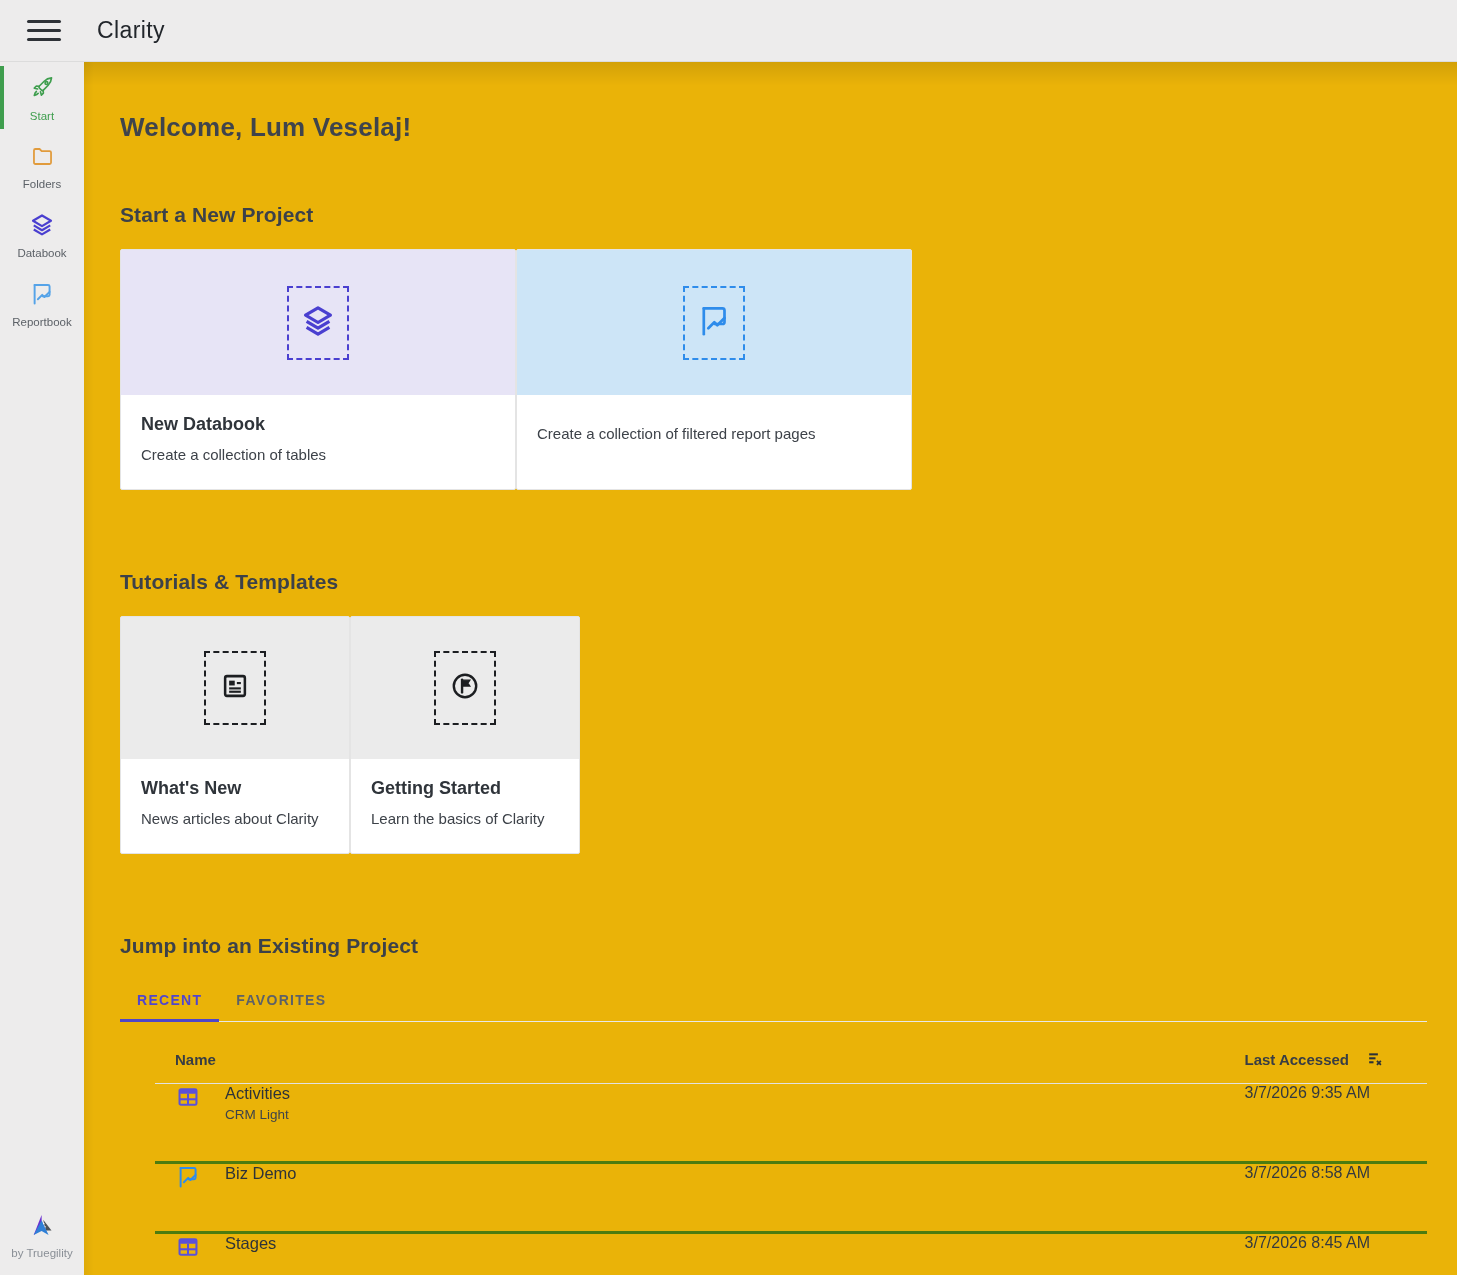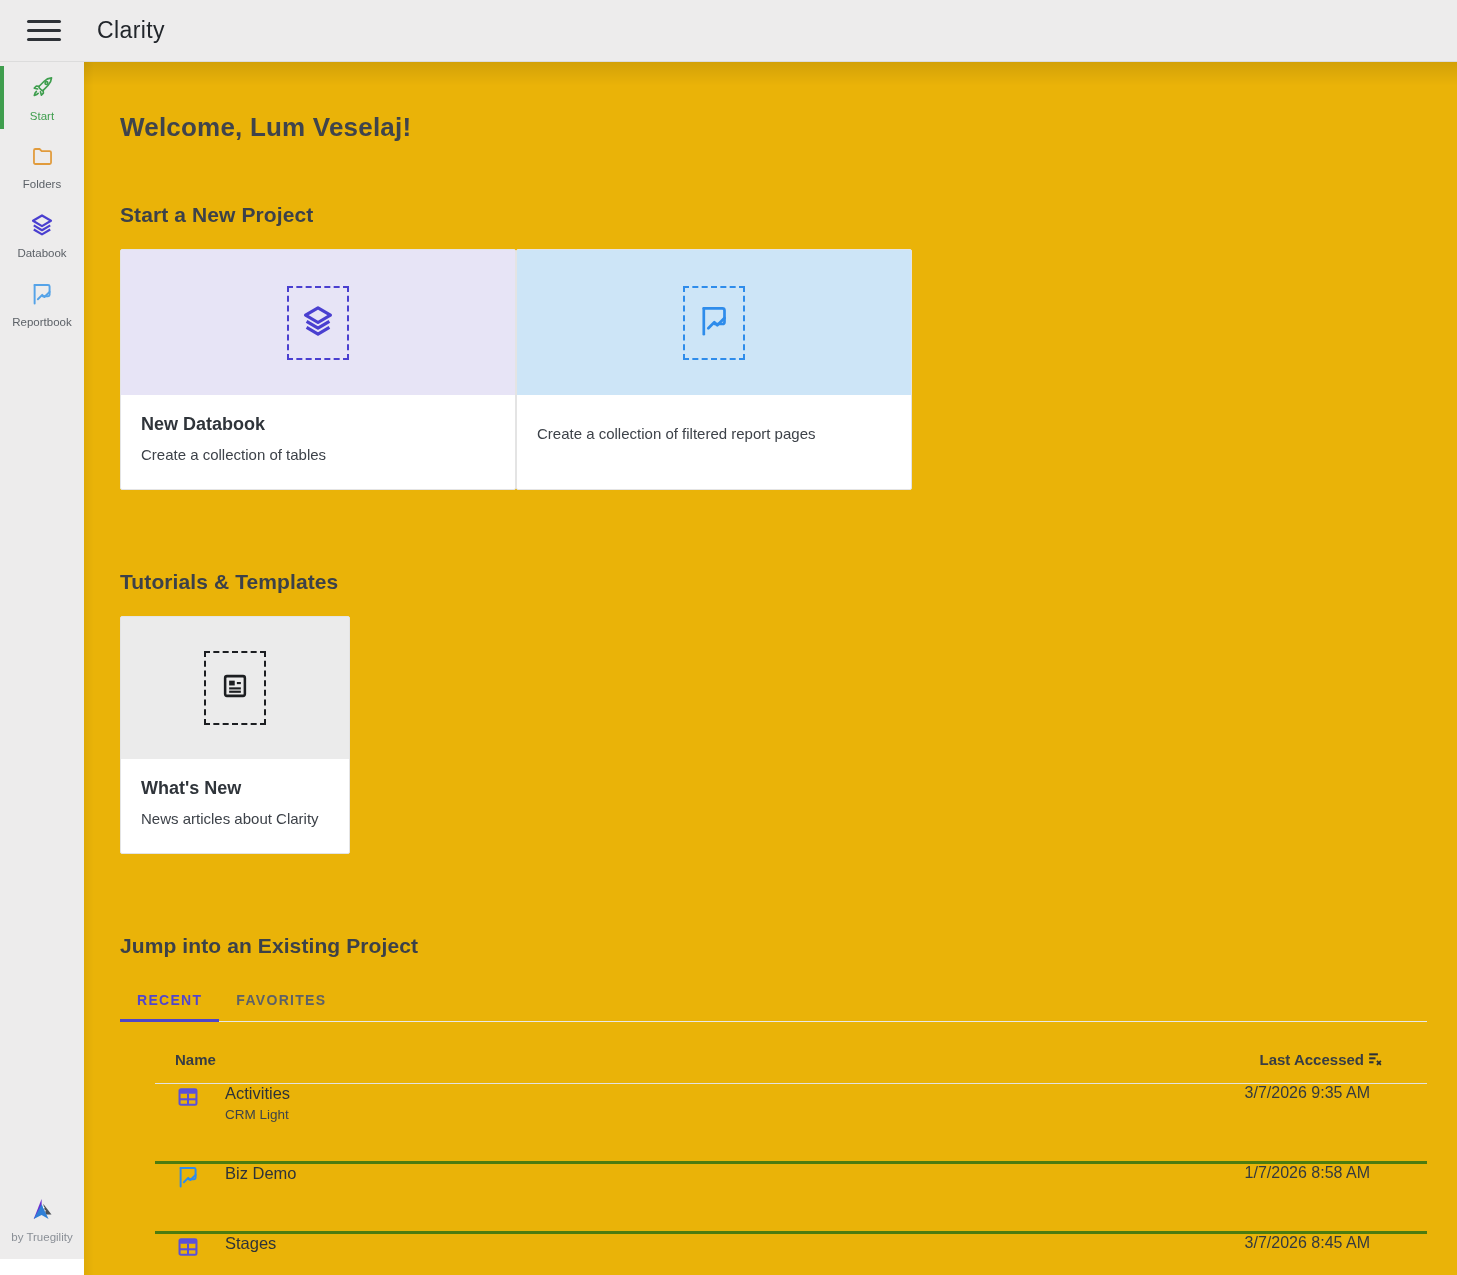--- a/index.html
+++ b/index.html
@@ -8,21 +8,21 @@
 
   
   .appbar { position:fixed; top:0; left:0; width:1457px; height:62px; background:#edecec;
             display:flex; align-items:center; z-index:20; border-bottom:1px solid #dcdcdc; }
   .hamburger { margin-left:27px; width:34px; height:22px; background:none; border:none;
                display:flex; flex-direction:column; justify-content:space-between; cursor:pointer; }
   .hamburger span { display:block; height:3.4px; background:#2e3237; border-radius:2px; }
   .app-title { margin-left:36px; font-size:23px; font-weight:500; color:#22262b; letter-spacing:.4px; }
 
   
-  .sidebar { position:fixed; top:62px; left:0; bottom:16px; width:84px; background:#edecec;
+  .sidebar { position:fixed; top:62px; left:0; bottom:0; width:84px; background:#edecec;
              display:flex; flex-direction:column; z-index:15; }
   .nav-item { position:relative; display:flex; flex-direction:column; align-items:center;
               padding:11px 0 9px; margin-top:2px; cursor:pointer; }
   .nav-item .lbl { margin-top:5px; font-size:11.5px; color:#5c6167; }
   .nav-item.active::before { content:""; position:absolute; left:0; top:2px; bottom:2px; width:4px; background:#3f9e4e; }
   .nav-item.active .lbl { color:#3f9e4e; }
   .sidebar-footer { margin-top:auto; display:flex; flex-direction:column; align-items:center; padding-bottom:16px; }
   .brand-label { font-size:11.5px; color:#8a8f96; margin-top:3px; }
 
   
@@ -60,21 +60,21 @@
   .tab { padding:14px 17px 13px; font-size:14px; font-weight:600; letter-spacing:1.3px;
          color:#5d6167; position:relative; cursor:pointer; background:none; border:none;
          font-family:"Liberation Sans",sans-serif; }
   .tab.active { color:#5146cc; }
   .tab.active::after { content:""; position:absolute; left:0; right:0; bottom:-1px; height:3px; background:#4f46c8; }
 
   
   .table-wrap { margin-left:35px; }
   .thead { display:flex; align-items:center; padding:28px 20px 14px 20px; border-bottom:1px solid #e2e2e2; }
   .th-name { flex:1; font-size:15px; font-weight:600; color:#383d44; }
-  .th-last { font-size:15px; font-weight:600; color:#383d44; display:flex; align-items:center; gap:2px; padding-right:22px; }
+  .th-last { font-size:15px; font-weight:600; color:#383d44; display:flex; align-items:center; gap:17px; padding-right:22px; }
   .filter-btn { background:none; border:none; cursor:pointer; display:flex; align-items:center; }
   .trow { display:flex; align-items:flex-start; padding-left:20px; height:70px;
           border-bottom:3px solid #4d7c0f; cursor:pointer;gap:10px; }
   .trow.two-line { height:80px; }
   .icon-cell { width:40px; display:flex; align-items:center; }
   .row-name { font-size:16.5px; color:#2e3338; }
   .row-sub { font-size:13.5px; color:#3e434a; margin-top:4px; }
   .row-date { margin-left:auto; font-size:16px; color:#34393f; padding-right:57px; }
 </style>
 </head>
@@ -210,20 +210,37 @@
             </svg>
           </span>
         </div>
       </div>
       <div class="card-body">
         <div class="card-title">What's New</div>
         <div class="card-sub">News articles about Clarity</div>
       </div>
     </div>
 
+    <div class="card tutorial">
+      <div class="card-img">
+        <div class="dotted-box dark">
+          <span>
+            <svg width="32" height="32" viewBox="0 0 24 24" fill="none" stroke="#1c1e21" stroke-width="1.8" stroke-linecap="round">
+              <circle cx="12" cy="12" r="8.4"></circle>
+              <path d="M9.8 16.8 V7.2"></path>
+              <path d="M9.8 7.6 H15.6 L14.1 9.8 L15.6 12 H9.8 Z" fill="#1c1e21" stroke-width="1"></path>
+            </svg>
+          </span>
+        </div>
+      </div>
+      <div class="card-body">
+        <div class="card-title">Getting Started</div>
+        <div class="card-sub">Learn the basics of Clarity</div>
+      </div>
+    </div>
   </div>
 
   <h2 class="section-heading sec-exist">Jump into an Existing Project</h2>
 
   <div class="tabs-wrap">
     <button class="tab active">RECENT</button>
     <button class="tab">FAVORITES</button>
   </div>
 
   <div class="table-wrap">
@@ -266,21 +283,21 @@
           <svg width="26" height="26" viewBox="0 0 24 24" fill="none" stroke="#2e8ceb" stroke-width="1.8" stroke-linecap="round" stroke-linejoin="round">
             <path d="M5.2 20.8 V3.6"></path>
             <path d="M5.2 3.6 H17.6 C18.4 3.6 19 4.2 19 5 V12.6 C19 13.4 18.4 14 17.6 14 H12.4"></path>
             <path d="M8.2 16.8 L12.2 12.8 L14.2 14.8 L19 10"></path>
           </svg>
         </span>
       </div>
       <div>
         <div class="row-name">Biz Demo</div>
       </div>
-      <div class="row-date">1/7/2026 8:58 AM</div>
+      <div class="row-date">3/7/2026 8:58 AM</div>
     </div>
 
     <div class="trow">
       <div class="icon-cell">
         <span>
           <svg width="26" height="26" viewBox="0 0 24 24" fill="none" stroke="#5b51d8" stroke-width="1.9">
             <rect x="4.2" y="4.8" width="15.6" height="14.4" rx="1.3"></rect>
             <rect x="4.2" y="4.8" width="15.6" height="4.2" rx="1.3" fill="#5b51d8" stroke="none"></rect>
             <path d="M12 9 V19.2"></path>
             <path d="M4.2 14.1 H19.8"></path>

